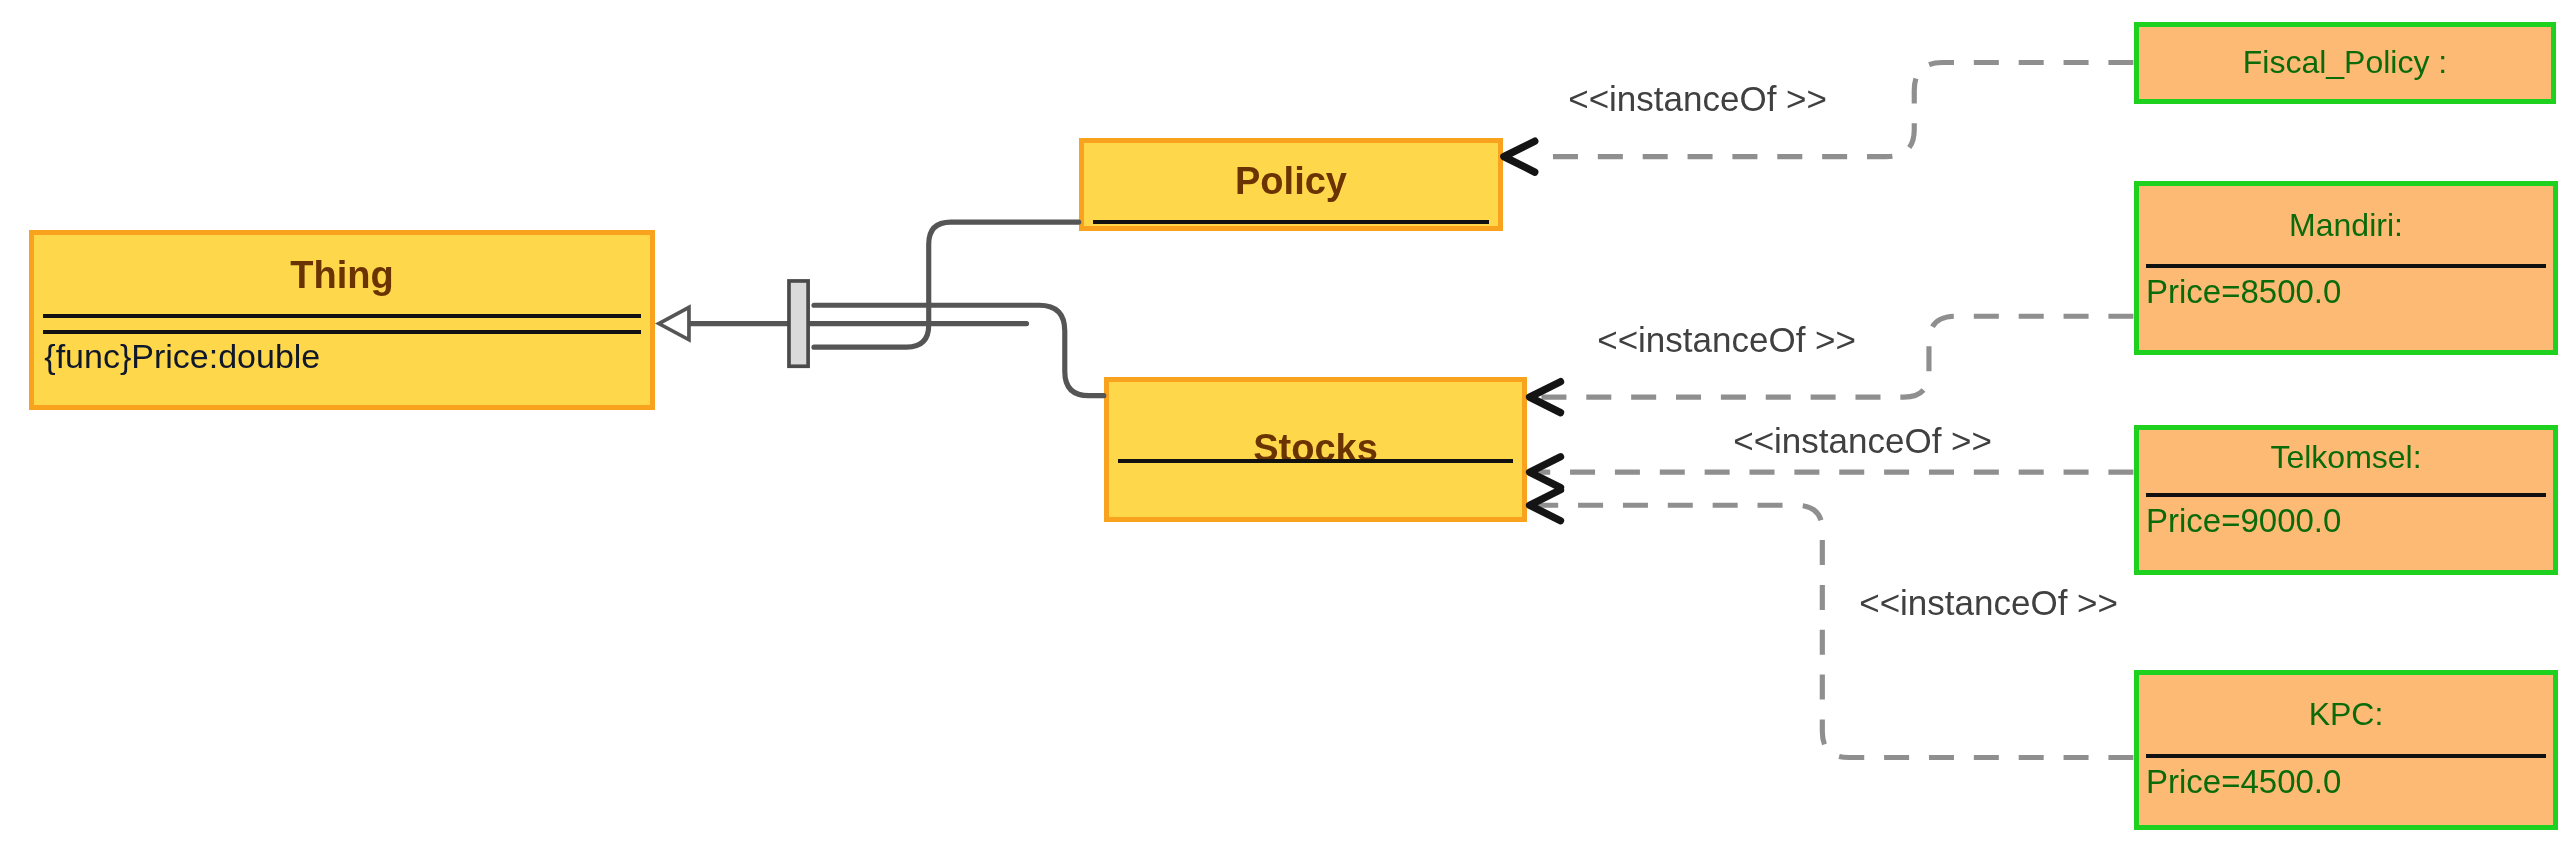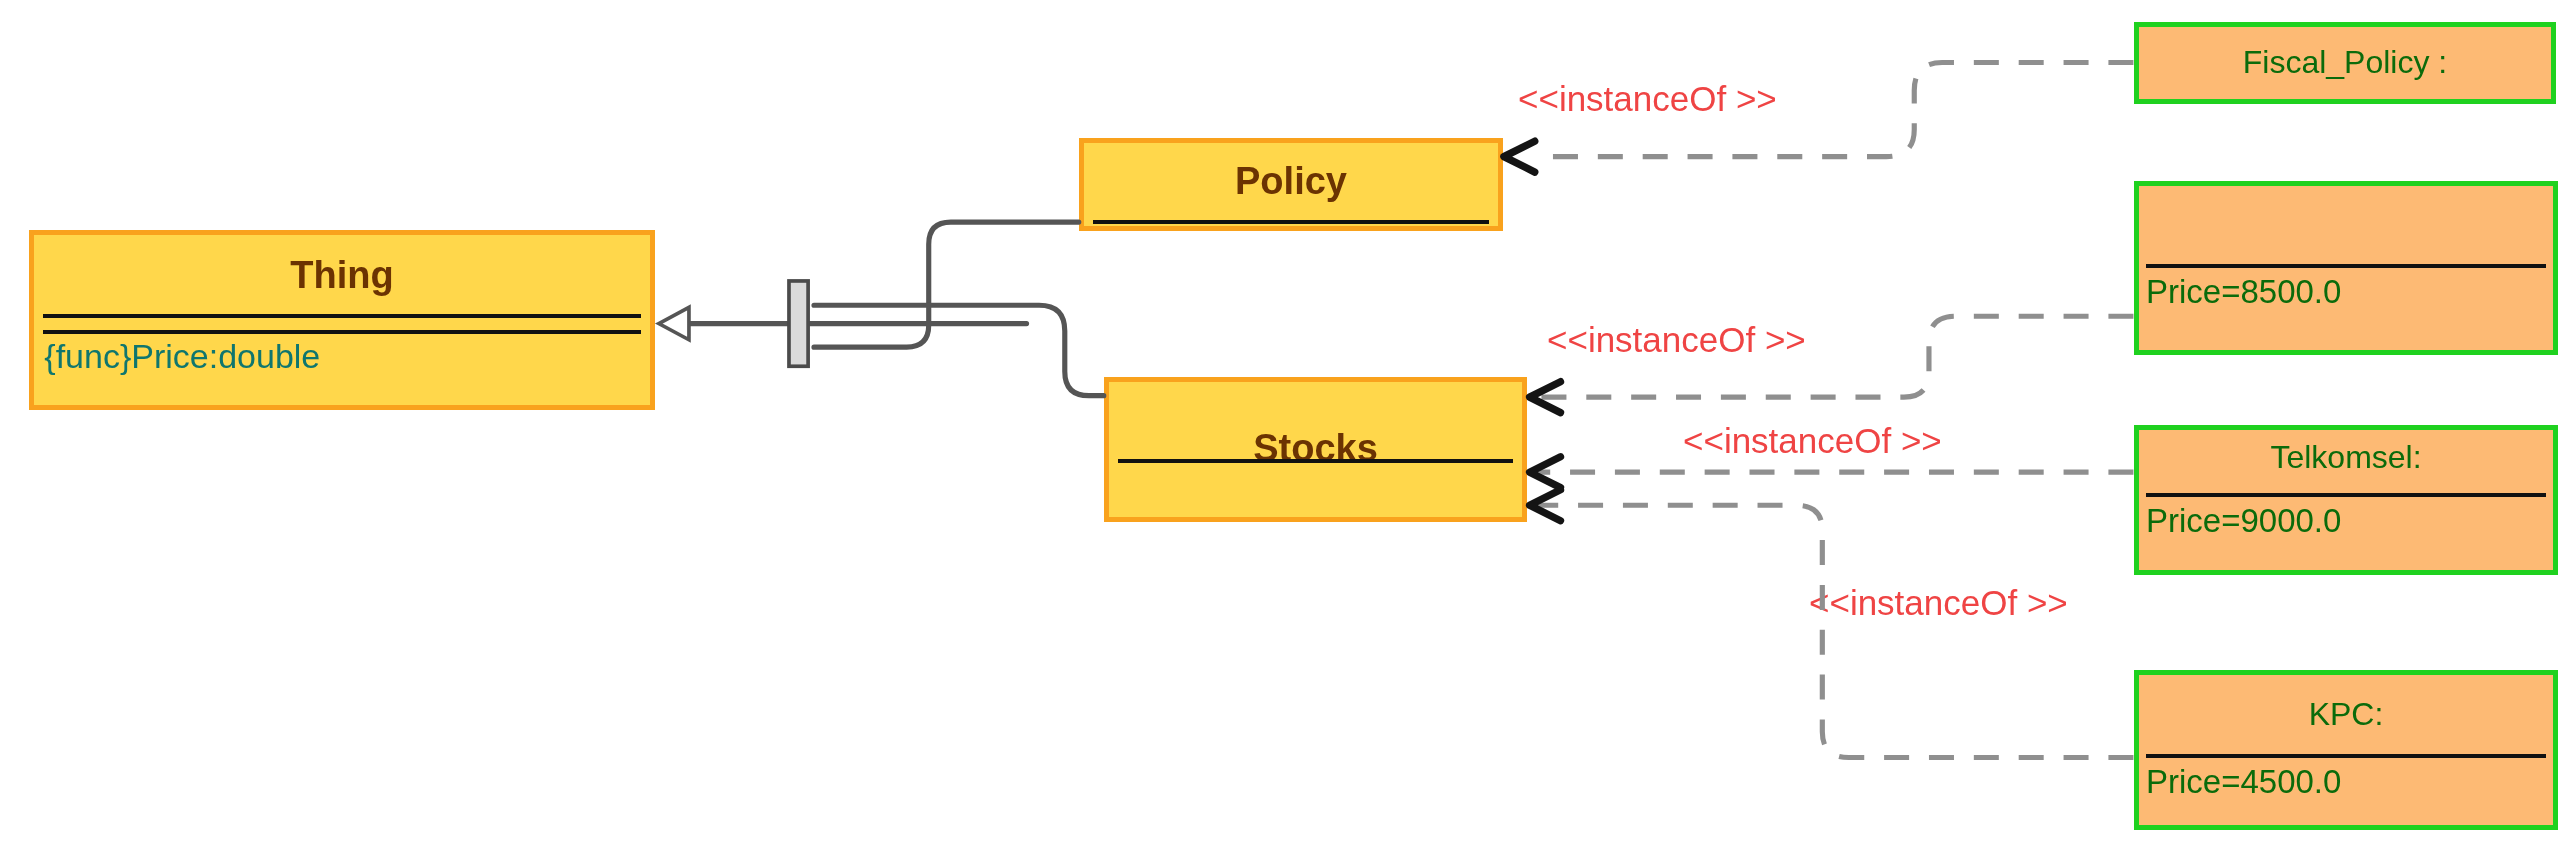--- a/index.html
+++ b/index.html
@@ -35,21 +35,21 @@
   .sep {
     position: absolute;
     left: 8.8px; right: 8.8px;
     height: 4.4px;
     background: #111111;
   }
   .cls-attr {
     position: absolute;
     left: 10.3px;
     font-size: 34px;
-    color: #0f766e;
+    color: #0f172a;
     white-space: nowrap;
     text-align: center;
   }
   
   .inst {
     position: absolute;
     box-sizing: border-box;
     background: #fdba74;
     border: 5.9px solid #1FD11F;
   }
@@ -98,24 +98,24 @@
 
   #box-kpc       { left: 2134px; top: 670px; width: 424px; height: 160px; }
   #box-kpc .inst-title { height: 79px; }
   #box-kpc .sep-a { top: 79px; }
   #box-kpc .inst-attr { top: 88px; }
 
   
   .edge-label {
     position: absolute;
     width: 309px;
-    text-align: left;
+    text-align: right;
     font-size: 35px;
     line-height: 43px;
-    color: #ef4444;
+    color: #404040;
     white-space: nowrap;
   }
   #edge-label-1 { left: 1518px; top: 77px; }
   #edge-label-2 { left: 1547px; top: 318px; }
   #edge-label-3 { left: 1683px; top: 419px; }
   #edge-label-4 { left: 1809px; top: 581px; }
 </style>
 </head>
 <body>
 
@@ -136,20 +136,21 @@
   <div class="cls" id="box-stocks">
     <div class="cls-title">Stocks</div>
     <div class="sep sep-a"></div>
   </div>
 
   <div class="inst" id="box-fiscal">
     <div class="inst-title">Fiscal_Policy :</div>
   </div>
 
   <div class="inst" id="box-mandiri">
+    <div class="inst-title">Mandiri:</div>
     <div class="sep sep-a"></div>
     <div class="inst-attr">Price=8500.0</div>
   </div>
 
   <div class="inst" id="box-telkomsel">
     <div class="inst-title">Telkomsel:</div>
     <div class="sep sep-a"></div>
     <div class="inst-attr">Price=9000.0</div>
   </div>
 

